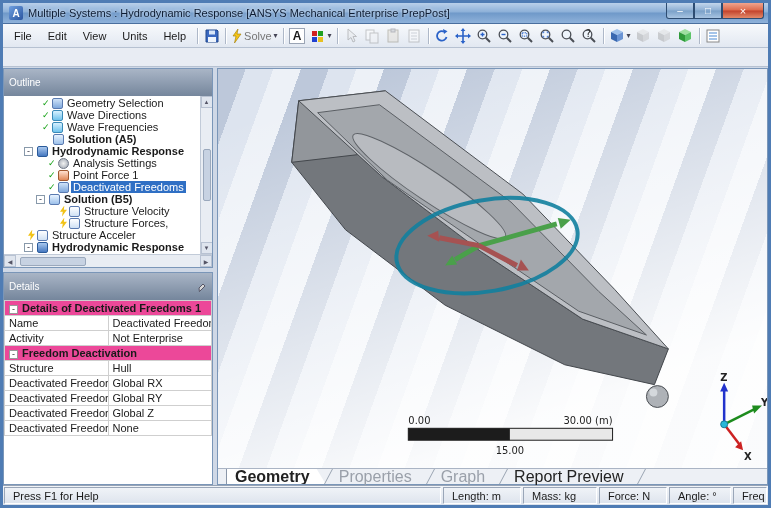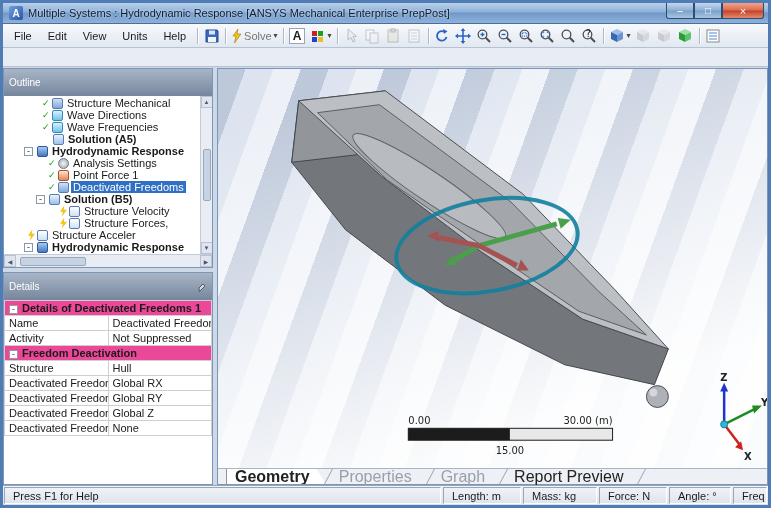--- a/index.html
+++ b/index.html
@@ -280,21 +280,21 @@
 
       <div class="panel outline-panel">
         <div class="phead">
           <span>Outline</span>
         </div>
         <div class="treewrap">
           <div class="tree">
             <div class="trow" style="padding-left:38px">
                 <span class="ck">✓</span>
                 <span class="mi gen"></span>
-                <span class="lab">Structure Mechanical</span>
+                <span class="lab">Geometry Selection</span>
               </div>
             <div class="trow" style="padding-left:38px">
                 <span class="ck">✓</span>
                 <span class="mi wave"></span>
                 <span class="lab">Wave Directions</span>
               </div>
             <div class="trow" style="padding-left:38px">
                 <span class="ck">✓</span>
                 <span class="mi wave"></span>
                 <span class="lab">Wave Frequencies</span>
@@ -381,21 +381,21 @@
           <tbody>
               <tr class="cap">
                 <td colspan="2"><span class="collapse">-</span><span>Details of Deactivated Freedoms 1</span></td>
               </tr>
           <tr>
                 <td class="lbl">Name</td>
                 <td class="val">Deactivated Freedoms 1</td>
               </tr>
           <tr>
                 <td class="lbl">Activity</td>
-                <td class="val">Not Suppressed</td>
+                <td class="val">Not Enterprise</td>
               </tr>
           <tr class="cap">
                 <td colspan="2"><span class="collapse">-</span><span>Freedom Deactivation</span></td>
               </tr>
           <tr>
                 <td class="lbl">Structure</td>
                 <td class="val">Hull</td>
               </tr>
           <tr>
                 <td class="lbl">Deactivated Freedom 1</td>

